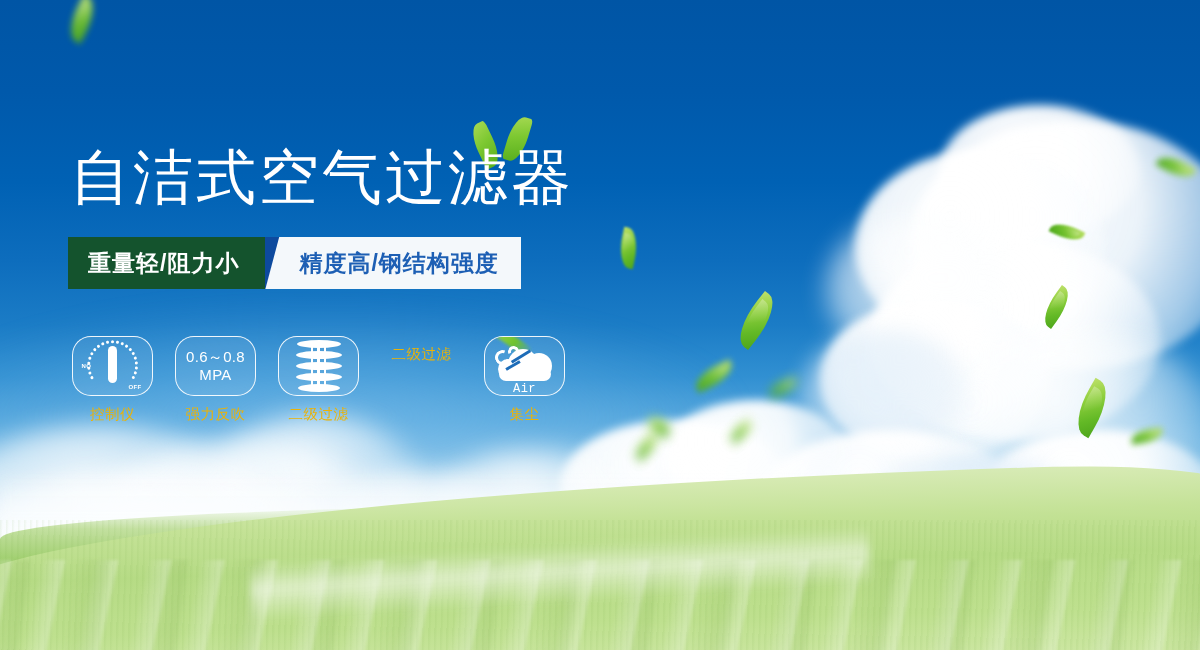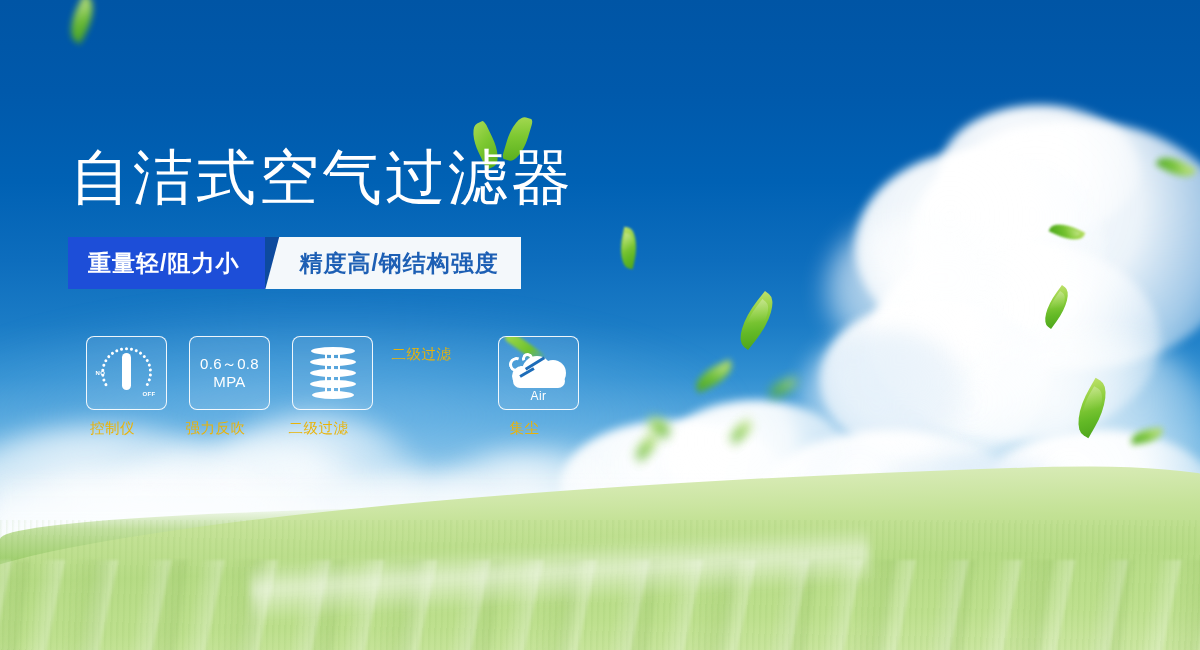--- a/index.html
+++ b/index.html
@@ -251,21 +251,21 @@
   
   .subtitle {
     position: absolute;
     left: 68px;
     top: 237px;
     height: 52px;
     display: flex;
     align-items: stretch;
   }
   .sub-left {
-    background: #1d4ed8;
+    background: #14532d;
     color: #ffffff;
     font-size: 23px;
     font-weight: 700;
     letter-spacing: 1px;
     display: flex;
     align-items: center;
     padding: 0 26px 0 20px;
   }
   .sub-wedge {
     width: 30px;
@@ -294,30 +294,29 @@
   .features {
     position: absolute;
     left: 72px;
     top: 336px;
     display: flex;
     gap: 22px;
   }
   .feature { width: 81px; }
   .fbox {
     width: 81px;
-    height: 74px;
+    height: 60px;
     border: 1px solid rgba(255,255,255,0.92);
-    border-radius: 8px;
+    border-radius: 19px;
     background: rgba(255,255,255,0.09);
     position: relative;
     display: flex;
     align-items: center;
     justify-content: center;
     overflow: hidden;
-    margin-left: 14px;
   }
   .ftext {
     color: #ffffff;
     font-size: 15px;
     line-height: 18px;
     text-align: center;
     font-weight: 400;
     letter-spacing: 0.3px;
   }
   .flabel {
@@ -432,20 +431,21 @@
   .aircloud .cut1 { left: 18px; top: 18px; width: 22px; height: 3px; transform: rotate(-32deg); }
   .aircloud .cut2 { left: 13px; top: 27px; width: 16px; height: 3px; transform: rotate(-30deg); }
   .aircloud .airword {
     position: absolute;
     left: 0; right: 0;
     bottom: -1px;
     text-align: center;
     color: #ffffff;
     font-size: 12px;
     letter-spacing: 0.5px;
+    font-family: Liberation Mono, monospace;
   }
 </style>
 </head>
 <body>
 
 <div class="banner">
 
   <div class="sky"></div>
   <div class="sky-bloom"></div>
 

